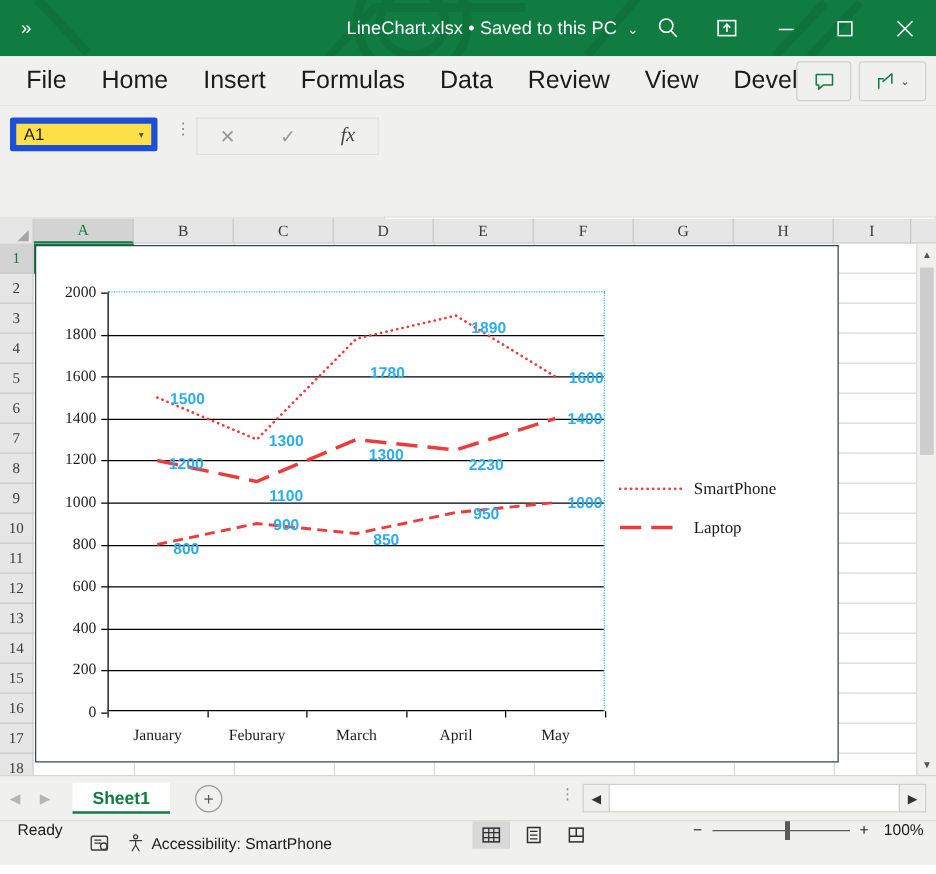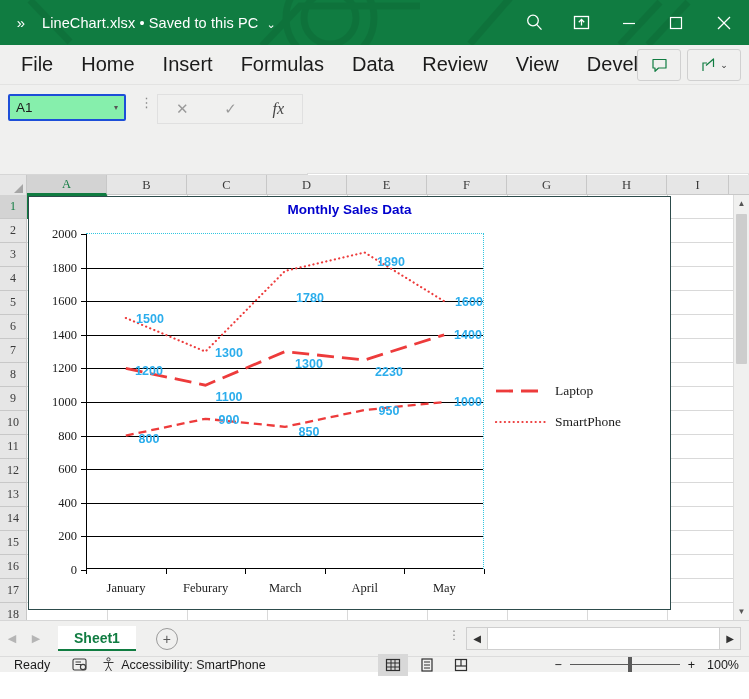--- a/index.html
+++ b/index.html
@@ -15,21 +15,21 @@
     display:flex; align-items:center; overflow:hidden;
   }
   #titlebar .watermark{
     position:absolute; inset:0; pointer-events:none; opacity:.5;
   }
   #tb-more{
     width:42px; text-align:center; font-size:15px; color:#fff;
     cursor:default; z-index:2;
   }
   #tb-title{
-    flex:1; text-align:left; font-size:14.5px; letter-spacing:.1px; z-index:2;
+    flex:1; text-align:right; font-size:14.5px; letter-spacing:.1px; z-index:2;
     white-space:nowrap;
   }
   #tb-title .chev{ font-size:11px; margin-left:4px; display:inline-block; }
   .tb-btn{
     width:47px; height:45px; display:flex; align-items:center; justify-content:center;
     z-index:2;
   }
   .tb-btn svg{ display:block; }
   #tb-close{ width:50px; }
   
@@ -47,21 +47,21 @@
     border-radius:3px; display:flex; align-items:center; justify-content:center;
     color:#107c41;
   }
   .rbox.wide{ width:54px; }
   
   #fbar{
     height:90px; background:#f0f0ef; position:relative; border-bottom:1px solid #d6d6d6;
   }
   #namebox{
     position:absolute; left:8px; top:9px; width:118px; height:27px;
-    background:#86efac; border:2px solid #1d4ed8; border-radius:2px;
+    background:#fde047; border:5px solid #1d4ed8; border-radius:2px;
     display:flex; align-items:center; padding:0 6px; font-size:13.5px; color:#1b1b1b;
   }
   #namebox .nb-val{ flex:1; }
   #namebox .caret{ font-size:8px; color:#555; }
   #fb-dots{
     position:absolute; left:140px; top:14px; color:#8a8a8a; font-size:13px;
     letter-spacing:0; line-height:8px; width:6px; text-align:center;
   }
   #fb-icons{
     position:absolute; left:157px; top:9px; width:146px; height:30px;
@@ -193,21 +193,21 @@
     position:absolute; left:466px; right:8px; top:6px; height:23px;
     display:flex; align-items:center;
   }
   .hsbtn{
     width:22px; height:23px; background:#f0f0ef; border:1px solid #cfcfcf;
     display:flex; align-items:center; justify-content:center; font-size:10px; color:#333;
   }
   #hstrack{ flex:1; height:23px; background:#fff; border-top:1px solid #cfcfcf; border-bottom:1px solid #cfcfcf; }
   
   #statusbar{
-    height:16px; background:#f0f0ef; display:flex; align-items:center;
+    height:36px; background:#f0f0ef; display:flex; 
     border-top:1px solid #dcdcdc; font-size:12.5px; color:#1b1b1b;
     position:relative;
   }
   #st-ready{ margin-left:14px; }
   #st-rec{ margin-left:22px; display:flex; align-items:center; }
   #st-acc{ margin-left:12px; display:flex; align-items:center; gap:5px; }
   #st-views{ position:absolute; left:378px; display:flex; align-items:center; gap:4px; }
   .viewbtn{
     width:30px; height:22px; display:flex; align-items:center; justify-content:center;
     color:#3b3b3b;
@@ -370,21 +370,20 @@
     <div class="hline" style="top:287px"></div>
     <div class="hline" style="top:311px"></div>
     <div class="hline" style="top:335px"></div>
     <div class="hline" style="top:359px"></div>
     <div class="hline" style="top:383px"></div>
     <div class="hline" style="top:407px"></div>
     <div id="a1sel"></div>
   </div>
 
   <div id="chart">
-    <div id="chart-title">Monthly Sales Data</div>
     <div id="plot">
       <div id="yaxis"></div>
       <div id="xaxis"></div>
 
       <div class="gl" style="top:0px;background:transparent"></div>
       <div class="ytickmark" style="top:0px"></div>
       <div class="ytick" style="top:0px">2000</div>
 
       <div class="gl" style="top:33.6px"></div>
       <div class="ytickmark" style="top:33.6px"></div>
@@ -462,29 +461,29 @@
       <div class="dlabel" style="left:63px;  top:205px">800</div>
       <div class="dlabel" style="left:143px; top:186px">900</div>
       <div class="dlabel" style="left:223px; top:198px">850</div>
       <div class="dlabel" style="left:303px; top:177px">950</div>
       <div class="dlabel" style="left:382px; top:168px">1000</div>
     </div>
 
     <div id="legend">
       <div class="legrow">
         <svg class="legswatch" viewBox="0 0 52 14">
+          <line x1="1" y1="7" x2="51" y2="7" stroke="#ed3b3b" stroke-width="2.1" stroke-dasharray="0.2 4.2" stroke-linecap="round"></line>
+        </svg>
+        <span class="legtext">SmartPhone</span>
+      </div>
+      <div class="legrow">
+        <svg class="legswatch" viewBox="0 0 52 14">
           <line x1="1" y1="7" x2="51" y2="7" stroke="#ed3b3b" stroke-width="2.8" stroke-dasharray="17 8"></line>
         </svg>
         <span class="legtext">Laptop</span>
-      </div>
-      <div class="legrow">
-        <svg class="legswatch" viewBox="0 0 52 14">
-          <line x1="1" y1="7" x2="51" y2="7" stroke="#ed3b3b" stroke-width="2.1" stroke-dasharray="0.2 4.2" stroke-linecap="round"></line>
-        </svg>
-        <span class="legtext">SmartPhone</span>
       </div>
     </div>
   </div>
 
   <div id="vscroll">
     <div class="sbtn">▲</div>
     <div class="sthumb"></div>
     <div class="sbtn" style="position:absolute;bottom:0;left:0;right:0">▼</div>
   </div>
 </div>

